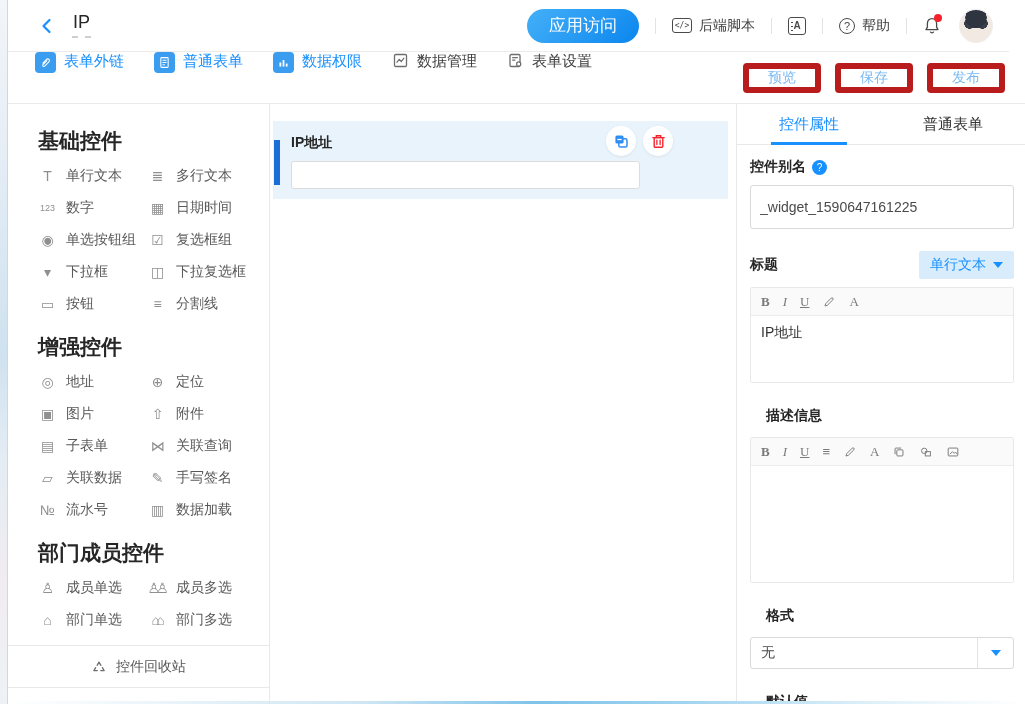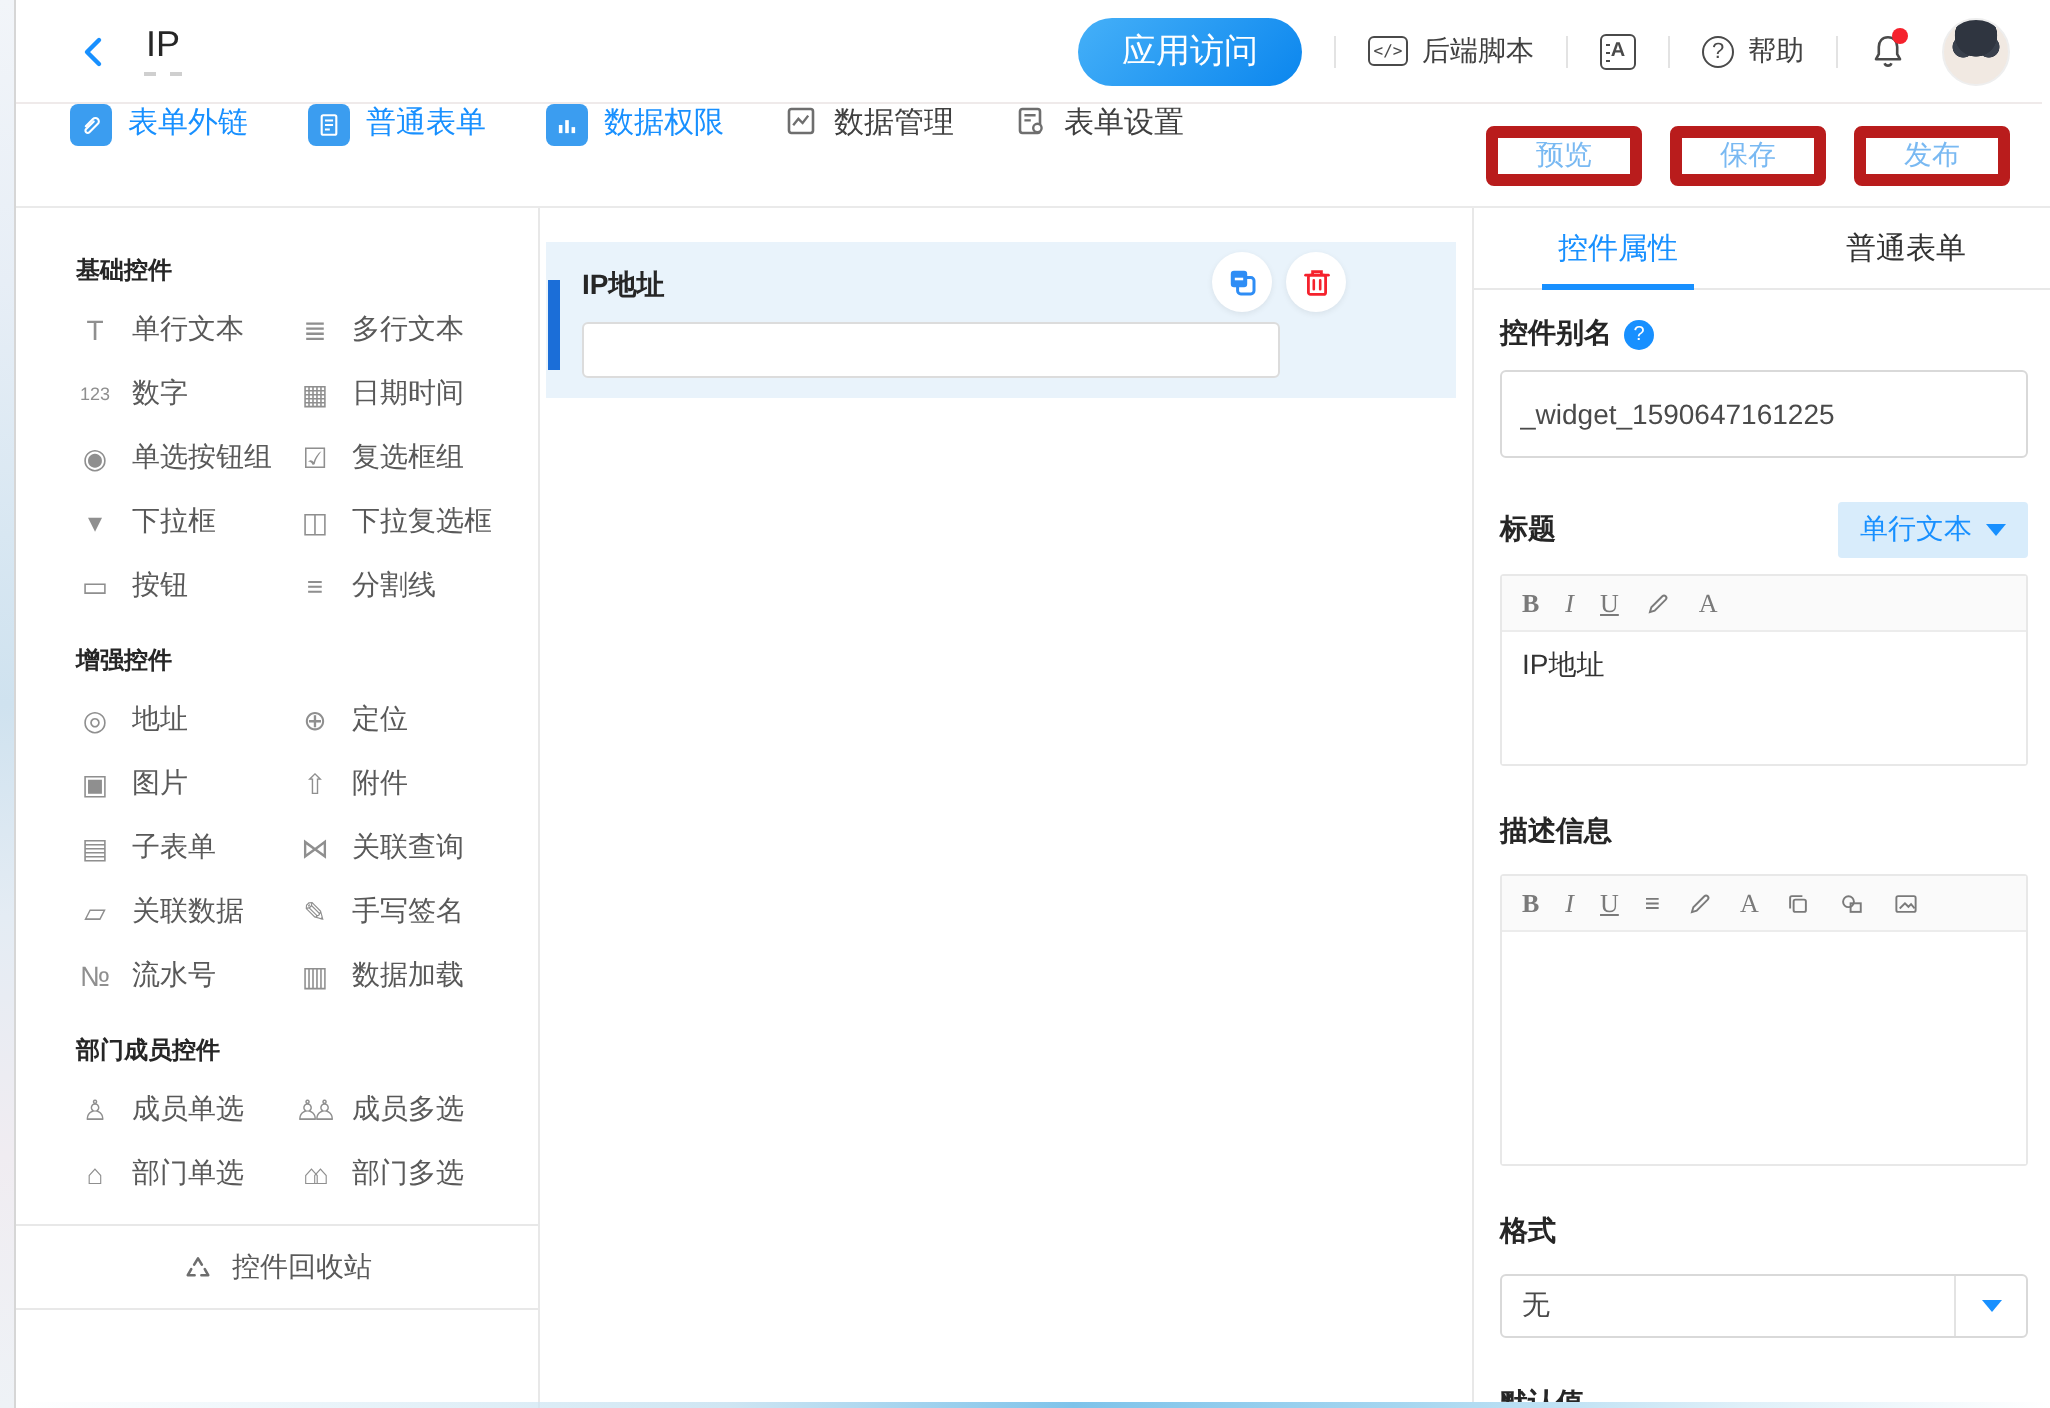--- a/index.html
+++ b/index.html
@@ -6,21 +6,21 @@
   html,body { width:1025px; height:704px; }
   body { font-family:"Liberation Sans","DejaVu Sans",sans-serif; font-size:14px; color:#404040; background:#fff; }
   .app { position:relative; width:1025px; height:704px; background:#fff; overflow:hidden; }
 
   
   .bg-strip { position:absolute; left:0; top:0; width:8px; height:100%; z-index:5;
     background:linear-gradient(180deg,#f2f5f9 0%,#e7eef6 20%,#d8e7f2 38%,#cfe2ef 50%,#e4ecf4 65%,#f0ecf1 82%,#eef2f6 100%);
     border-right:1px solid #d6d6d6; }
 
   
-  .topbar { position:absolute; left:8px; right:4px; top:0; height:52px; border-bottom:1px solid #efeaea;
+  .topbar { position:absolute; left:8px; right:16px; top:0; height:52px; border-bottom:1px solid #efeaea;
     display:flex; align-items:center; background:#fff; }
   .back { margin-left:30px; background:none; border:none; cursor:pointer; display:flex; align-items:center; }
   .apptitle { margin-left:16px; font-size:18px; color:#262626; border-bottom:2px dashed #cfcfcf; padding:0 1px 5px; line-height:1; }
   .top-right { margin-left:auto; display:flex; align-items:center; padding-right:16px; }
   .btn-primary { height:34px; padding:0 22px; border:none; border-radius:17px; color:#fff; font-size:17px; cursor:pointer;
     background:linear-gradient(135deg,#45b0f8,#0b86ee); }
   .vdiv { width:1px; height:16px; background:#e3e3e3; margin:0 16px; }
   .top-item { display:flex; align-items:center; gap:7px; font-size:14px; color:#404040; cursor:pointer; }
   .codebox { width:20px; height:15px; border:1px solid #4a4a4a; border-radius:3px; font-size:8px; line-height:13px; text-align:center;
     font-family:"DejaVu Sans Mono",monospace; color:#4a4a4a; }
@@ -55,21 +55,21 @@
   .actions { margin-left:auto; display:flex; gap:14px; padding-right:20px; }
   .btn-outline { width:78px; height:30px; border:6px solid #b91c1c; border-radius:4px; background:#fff; color:#79b9f2;
     font-size:14px; cursor:pointer; }
 
   
   .main { position:absolute; left:8px; right:0; top:104px; bottom:0; display:flex; background:#fff; }
 
   
   .palette { width:262px; border-right:1px solid #e8e8e8; padding-top:10px; overflow:hidden; }
   .psection { padding-left:30px; }
-  .ptitle { font-weight:bold; font-size:12px; color:#262626; margin:13px 0 5px; }
+  .ptitle { font-weight:bold; font-size:21px; color:#262626; margin:13px 0 5px; }
   .pgrid { display:grid; grid-template-columns:110px 1fr; }
   .pitem { display:flex; align-items:center; gap:9px; height:32px; font-size:14px; color:#595959; cursor:grab; }
   .pi { width:19px; text-align:center; color:#8f8f8f; font-size:14px; line-height:1; flex:none; }
   .pi.number-icon { font-size:9px; letter-spacing:0; }
   .pi.multi-member-icon, .pi.multi-dept-icon { letter-spacing:-4px; text-indent:-3px; }
   .precycle { margin-top:9px; border-top:1px solid #e8e8e8; border-bottom:1px solid #e8e8e8; height:43px;
     display:flex; align-items:center; justify-content:center; gap:9px; color:#595959; cursor:pointer; }
   .precycle svg { width:16px; height:16px; color:#6e6e6e; }
 
   
@@ -105,21 +105,21 @@
   .etoolbar { height:28px; background:#fafafa; border-bottom:1px solid #ececec; display:flex; align-items:center; gap:13px;
     padding:0 10px; color:#7a7a7a; font-size:13px; }
   .ticon { cursor:pointer; display:flex; align-items:center; line-height:1; }
   .ticon svg { width:14px; height:14px; }
   .bold-icon { font-family:"Liberation Serif","DejaVu Serif",serif; font-weight:700; }
   .italic-icon { font-family:"Liberation Serif","DejaVu Serif",serif; font-style:italic; }
   .underline-icon { font-family:"Liberation Serif","DejaVu Serif",serif; text-decoration:underline; }
   .font-color-icon { font-family:"Liberation Serif","DejaVu Serif",serif; }
   .ebody { height:66px; padding:8px 10px; font-size:14px; color:#333; background:#fff; cursor:text; }
   .ebody.tall { height:116px; }
-  .mt { margin:24px 0 12px; }
+  .mt { margin:24px 16px 12px; }
   .select { height:32px; border:1px solid #d9d9d9; border-radius:3px; display:flex; align-items:stretch; cursor:pointer; background:#fff; }
   .select .val { flex:1; display:flex; align-items:center; padding:0 10px; font-size:14px; color:#4a4a4a; }
   .select .arrow { width:36px; border-left:1px solid #e3e3e3; display:flex; align-items:center; justify-content:center; }
 
   .bottom-edge { position:absolute; left:8px; right:0; bottom:0; height:3px; z-index:6;
     background:linear-gradient(90deg,rgba(255,255,255,0) 0%,#cfe6f3 35%,#7ec3ea 52%,#a5d6f0 68%,#dff0f9 85%,rgba(255,255,255,0) 100%); }
 </style>
 </head>
 <body>
 

